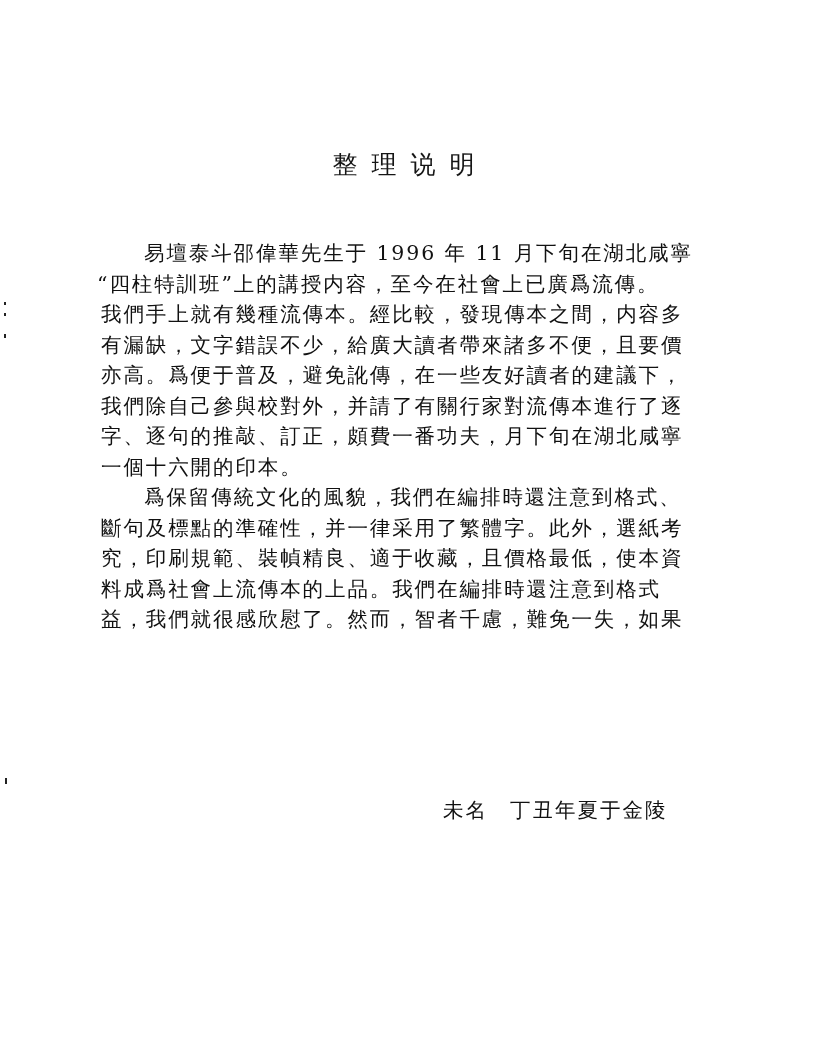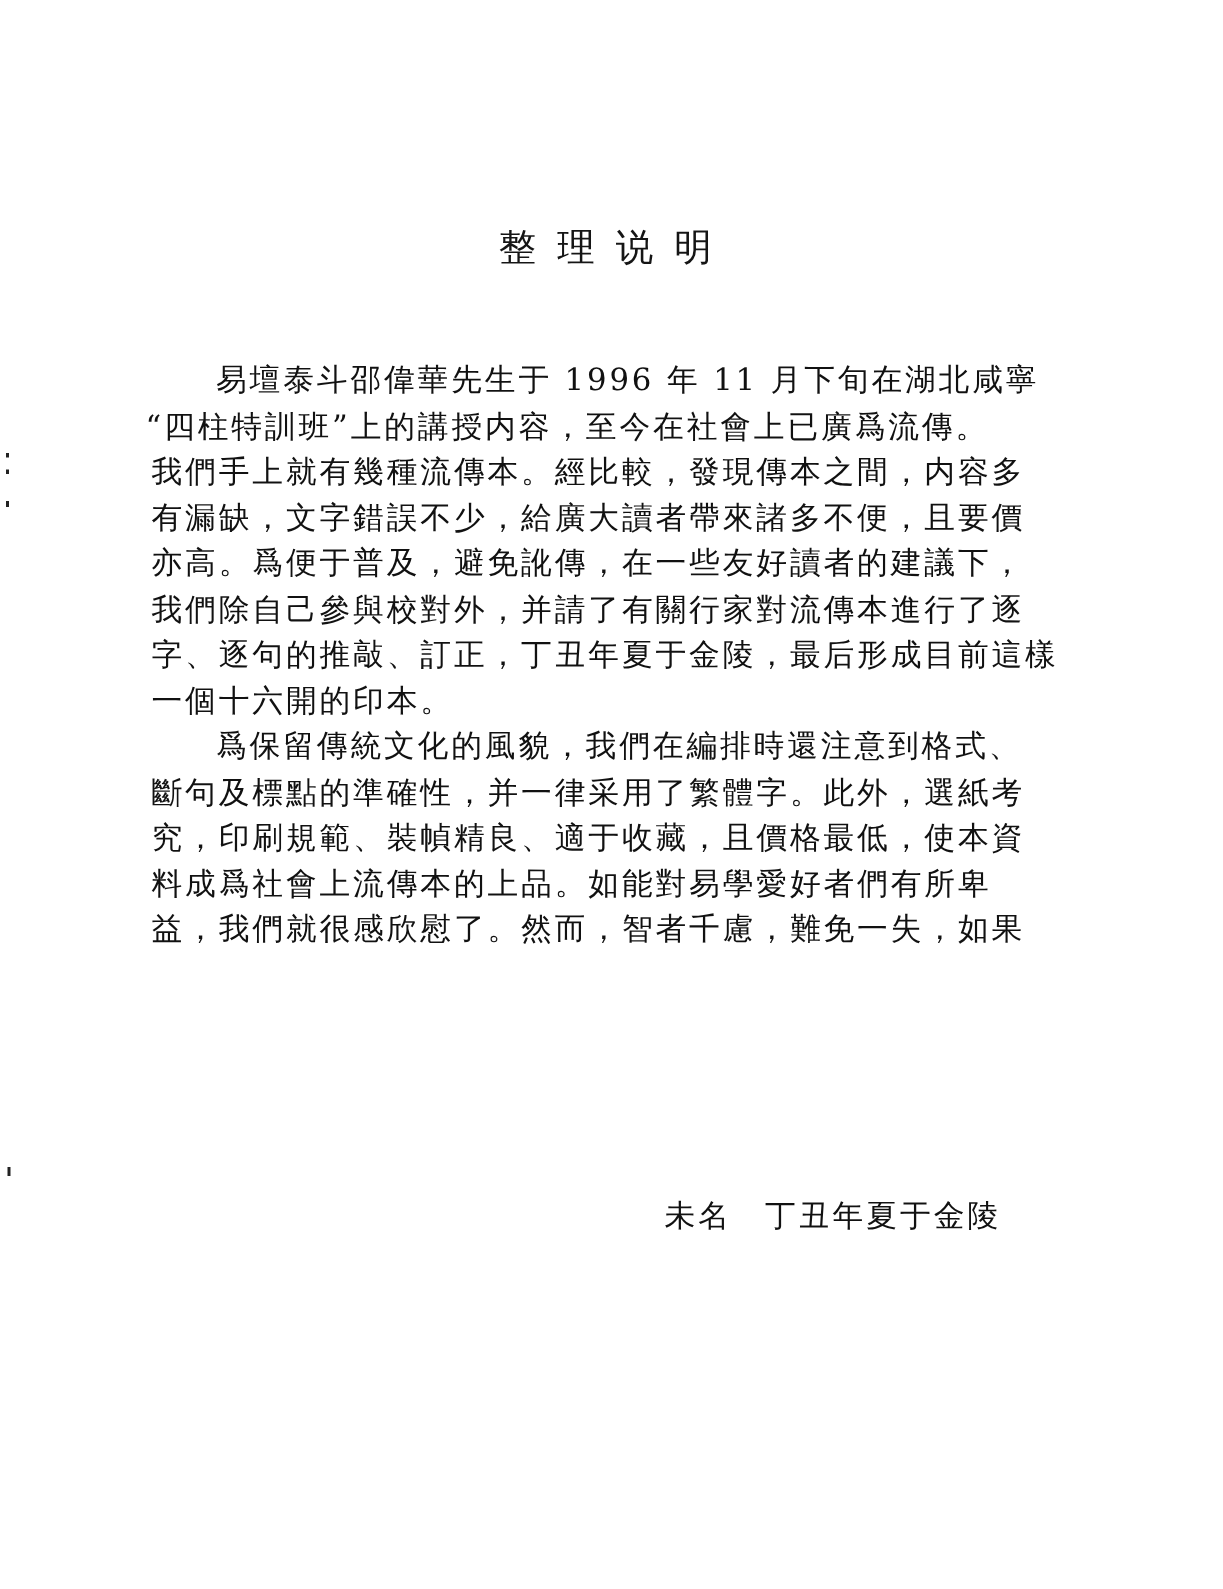--- a/index.html
+++ b/index.html
@@ -35,28 +35,28 @@
   <div class="page-title">整理说明</div>
 
   <div class="body-text">
     <p class="para">
       <span class="line indent">易壇泰斗邵偉華先生于 1996 年 11 月下旬在湖北咸寧</span>
       <span class="line" style="margin-left:-4px;">“四柱特訓班”上的講授内容，至今在社會上已廣爲流傳。</span>
       <span class="line">我們手上就有幾種流傳本。經比較，發現傳本之間，内容多</span>
       <span class="line">有漏缺，文字錯誤不少，給廣大讀者帶來諸多不便，且要價</span>
       <span class="line">亦高。爲便于普及，避免訛傳，在一些友好讀者的建議下，</span>
       <span class="line">我們除自己參與校對外，并請了有關行家對流傳本進行了逐</span>
-      <span class="line">字、逐句的推敲、訂正，丁丑年夏于金陵，最后形成目前這樣</span>
+      <span class="line">字、逐句的推敲、訂正，頗費一番功夫，月下旬在湖北咸寧</span>
       <span class="line">一個十六開的印本。</span>
     </p>
     <p class="para" style="">
       <span class="line indent">爲保留傳統文化的風貌，我們在編排時還注意到格式、</span>
       <span class="line">斷句及標點的準確性，并一律采用了繁體字。此外，選紙考</span>
       <span class="line">究，印刷規範、裝幀精良、適于收藏，且價格最低，使本資</span>
-      <span class="line">料成爲社會上流傳本的上品。如能對易學愛好者們有所卑</span>
+      <span class="line">料成爲社會上流傳本的上品。我們在編排時還注意到格式</span>
       <span class="line">益，我們就很感欣慰了。然而，智者千慮，難免一失，如果</span>
     </p>
   </div>
 
   <div class="signature">
     <span>未名</span><span class="sig-gap"></span><span>丁丑年夏于金陵</span>
   </div>
 
   <div class="edge-mark" style="left:4px;top:302px;width:2px;height:3px;"></div>
   <div class="edge-mark" style="left:4px;top:313px;width:2px;height:3px;"></div>

